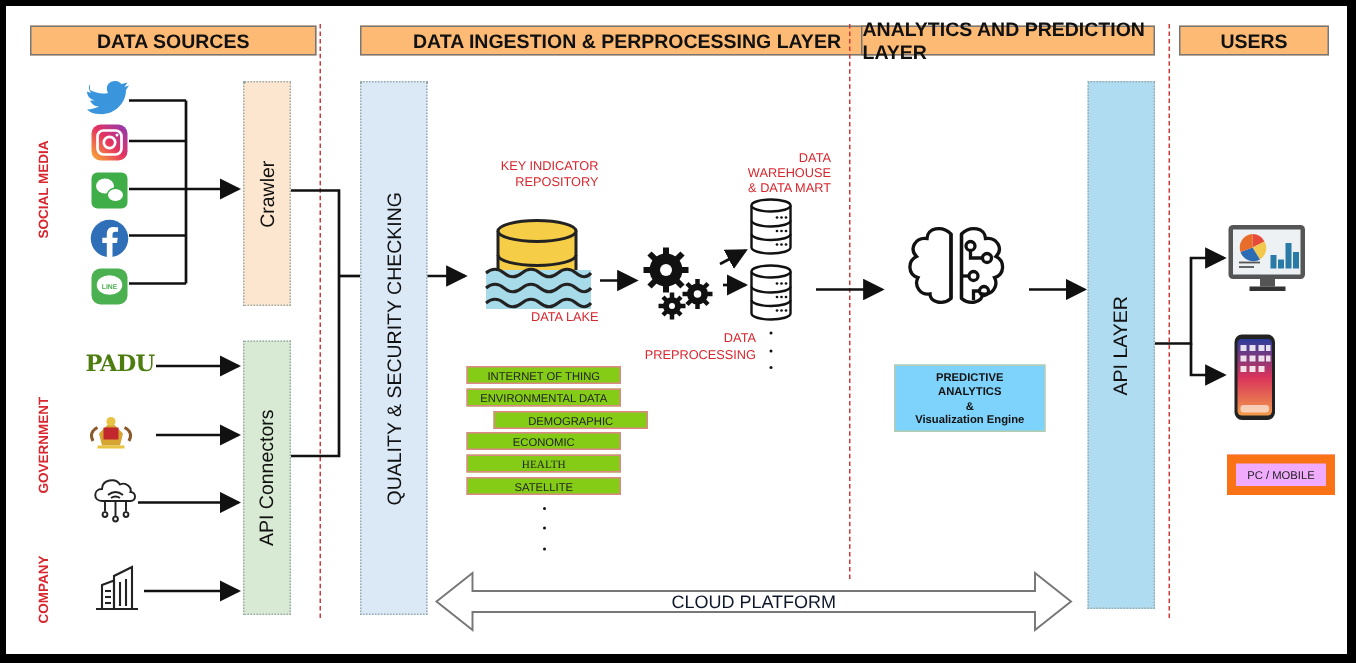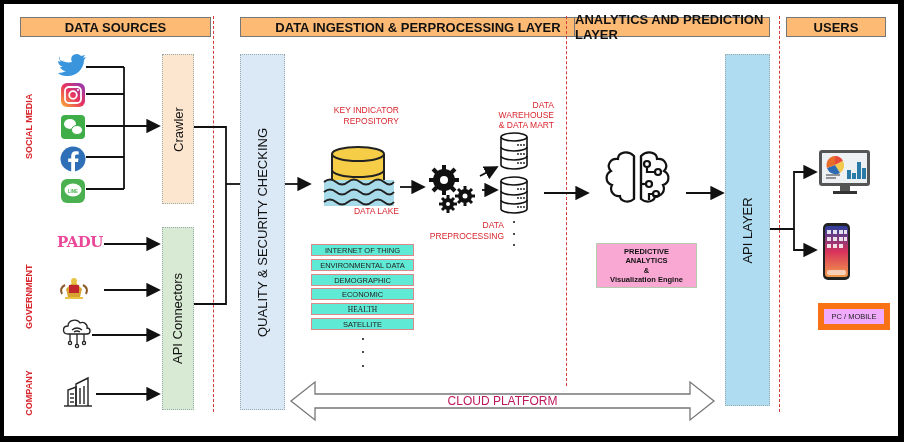--- a/index.html
+++ b/index.html
@@ -5,21 +5,21 @@
   html,body{margin:0;padding:0;background:#000;}
   body{width:904px;height:442px;overflow:hidden;position:relative;font-family:"Liberation Sans",sans-serif;}
   #canvas{position:absolute;left:4px;top:4px;width:894px;height:432px;background:#fff;}
   .abs{position:absolute;}
   .hdr{position:absolute;top:13px;height:20px;border:1.5px solid #777;background:#fdba74;box-sizing:border-box;display:flex;align-items:center;justify-content:center;font-weight:bold;font-size:13px;color:#111;letter-spacing:0;}
   .vdash{position:absolute;top:12px;width:0;border-left:1.5px dashed #d23a3a;}
   .vbox{position:absolute;border:1.2px dotted #9aa;box-sizing:border-box;display:flex;align-items:center;justify-content:center;}
   .vtext{transform:rotate(-90deg);white-space:nowrap;font-size:13px;color:#111;}
   .side{position:absolute;transform:rotate(-90deg);transform-origin:center;white-space:nowrap;color:#d8262e;font-weight:bold;font-size:9px;}
   .redlbl{position:absolute;color:#d8262e;font-weight:normal;font-size:8.5px;text-align:right;line-height:11px;}
-  .pink{position:absolute;left:307px;width:103px;height:12px;background:#5eead4;border:1px solid #d88;box-sizing:border-box;font-size:7.5px;display:flex;align-items:center;justify-content:center;color:#222;}
+  .pink{position:absolute;left:307px;width:103px;height:12px;background:#84cc16;border:1px solid #d88;box-sizing:border-box;font-size:7.5px;display:flex;align-items:center;justify-content:center;color:#222;}
   .dot{position:absolute;width:2px;height:2px;background:#111;border-radius:50%;}
   svg{position:absolute;left:0;top:0;}
 </style>
 </head>
 <body>
 
 <div id="canvas">
 
   <div class="hdr" style="left:16px;width:191px;">DATA SOURCES</div>
   <div class="hdr" style="left:236px;width:356px;">DATA INGESTION &amp; PERPROCESSING LAYER</div>
@@ -280,54 +280,54 @@
         <rect x="823" y="240" width="4" height="4"></rect>
           <rect x="829" y="240" width="4" height="4"></rect>
           <rect x="835" y="240" width="4" height="4"></rect>
       </g>
       <rect x="823" y="266" width="19" height="5" rx="2" fill="#fff" opacity="0.6"></rect>
     </g>
 
     <path d="M287,397 L311,378 L311,390 L686,390 L686,378 L710,397 L686,416 L686,404 L311,404 L311,416 Z" fill="#fff" stroke="#777" stroke-width="1.3"></path>
   </svg>
 
-  <div class="abs" style="left:53px;top:229px;font-family:'DejaVu Serif',serif;font-weight:bold;font-size:15px;color:#ec4899;letter-spacing:-0.5px;">PADU</div>
+  <div class="abs" style="left:53px;top:229px;font-family:'DejaVu Serif',serif;font-weight:bold;font-size:15px;color:#4d7c0f;letter-spacing:-0.5px;">PADU</div>
 
   <div class="redlbl" style="left:315px;top:101px;width:80px;">
     <div>KEY INDICATOR</div>
     <div>REPOSITORY</div>
   </div>
   <div class="redlbl" style="left:315px;top:202px;width:80px;">DATA LAKE</div>
   <div class="redlbl" style="left:410px;top:216px;width:90px;">
     <div>DATA</div>
     <div>PREPROCESSING</div>
   </div>
   <div class="redlbl" style="left:470px;top:96px;width:80px;line-height:10px;">
     <div>DATA</div>
     <div>WAREHOUSE</div>
     <div>&amp; DATA MART</div>
   </div>
 
   <div class="pink" style="top:240px;">INTERNET OF THING</div>
   <div class="pink" style="top:255px;">ENVIRONMENTAL DATA</div>
-  <div class="pink" style="top:270px;">DEMOGRAPHIC</div>
+  <div class="pink" style="top:270px;margin-left:18px;">DEMOGRAPHIC</div>
   <div class="pink" style="top:284px;">ECONOMIC</div>
   <div class="pink" style="top:299px;font-family:Liberation Serif, serif;">HEALTH</div>
   <div class="pink" style="top:314px;">SATELLITE</div>
   <div class="dot" style="left:358px;top:334px;"></div>
   <div class="dot" style="left:358px;top:347px;"></div>
   <div class="dot" style="left:358px;top:361px;"></div>
   <div class="dot" style="left:509px;top:217px;"></div>
   <div class="dot" style="left:509px;top:229px;"></div>
   <div class="dot" style="left:509px;top:240px;"></div>
 
-  <div class="abs" style="left:592px;top:239px;width:101px;height:45px;background:#f9a8d4;border:1px solid #b5ccaf;box-sizing:border-box;display:flex;flex-direction:column;align-items:center;justify-content:center;font-weight:bold;font-size:7.5px;line-height:9.5px;color:#111;">
+  <div class="abs" style="left:592px;top:239px;width:101px;height:45px;background:#7dd3fc;border:1px solid #b5ccaf;box-sizing:border-box;display:flex;flex-direction:column;align-items:center;justify-content:center;font-weight:bold;font-size:7.5px;line-height:9.5px;color:#111;">
     <div>PREDICTIVE</div>
     <div>ANALYTICS</div>
     <div>&amp;</div>
     <div>Visualization Engine</div>
   </div>
 
   <div class="abs" style="left:814px;top:299px;width:72px;height:27px;background:#f0abfc;border:6px solid #f97316;box-sizing:border-box;display:flex;align-items:center;justify-content:center;font-size:7.5px;color:#222;">PC / MOBILE</div>
 
-  <div class="abs" style="left:311px;top:389px;width:375px;height:16px;display:flex;align-items:center;justify-content:center;font-size:12px;color:#be185d;">CLOUD PLATFORM</div>
+  <div class="abs" style="left:311px;top:389px;width:375px;height:16px;display:flex;align-items:center;justify-content:center;font-size:12px;color:#0f172a;">CLOUD PLATFORM</div>
 
 </div>
 
 </body></html>

